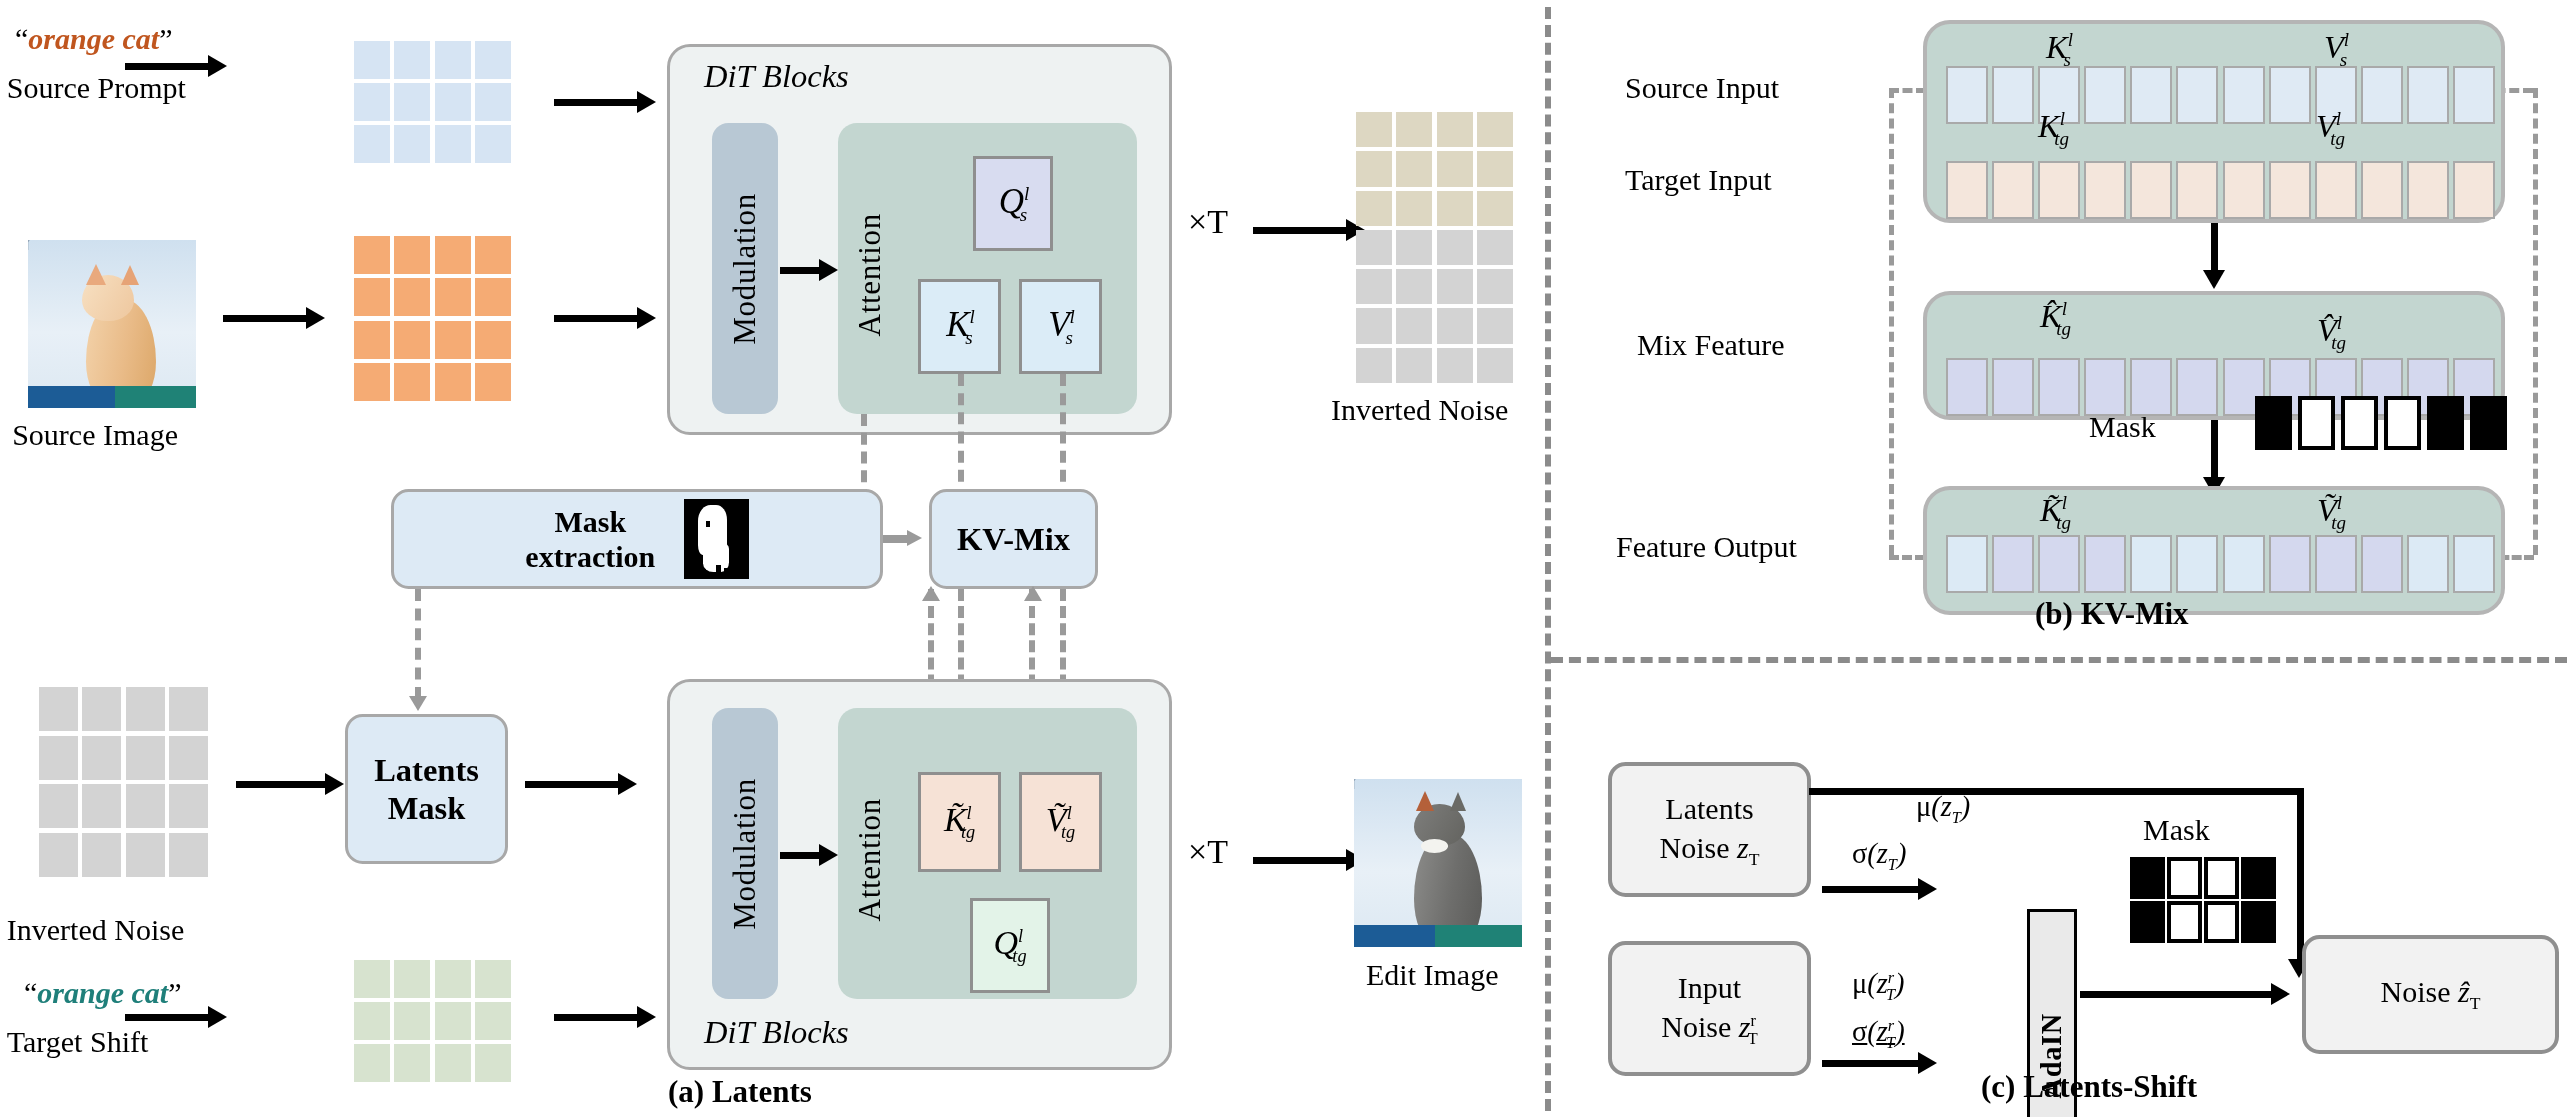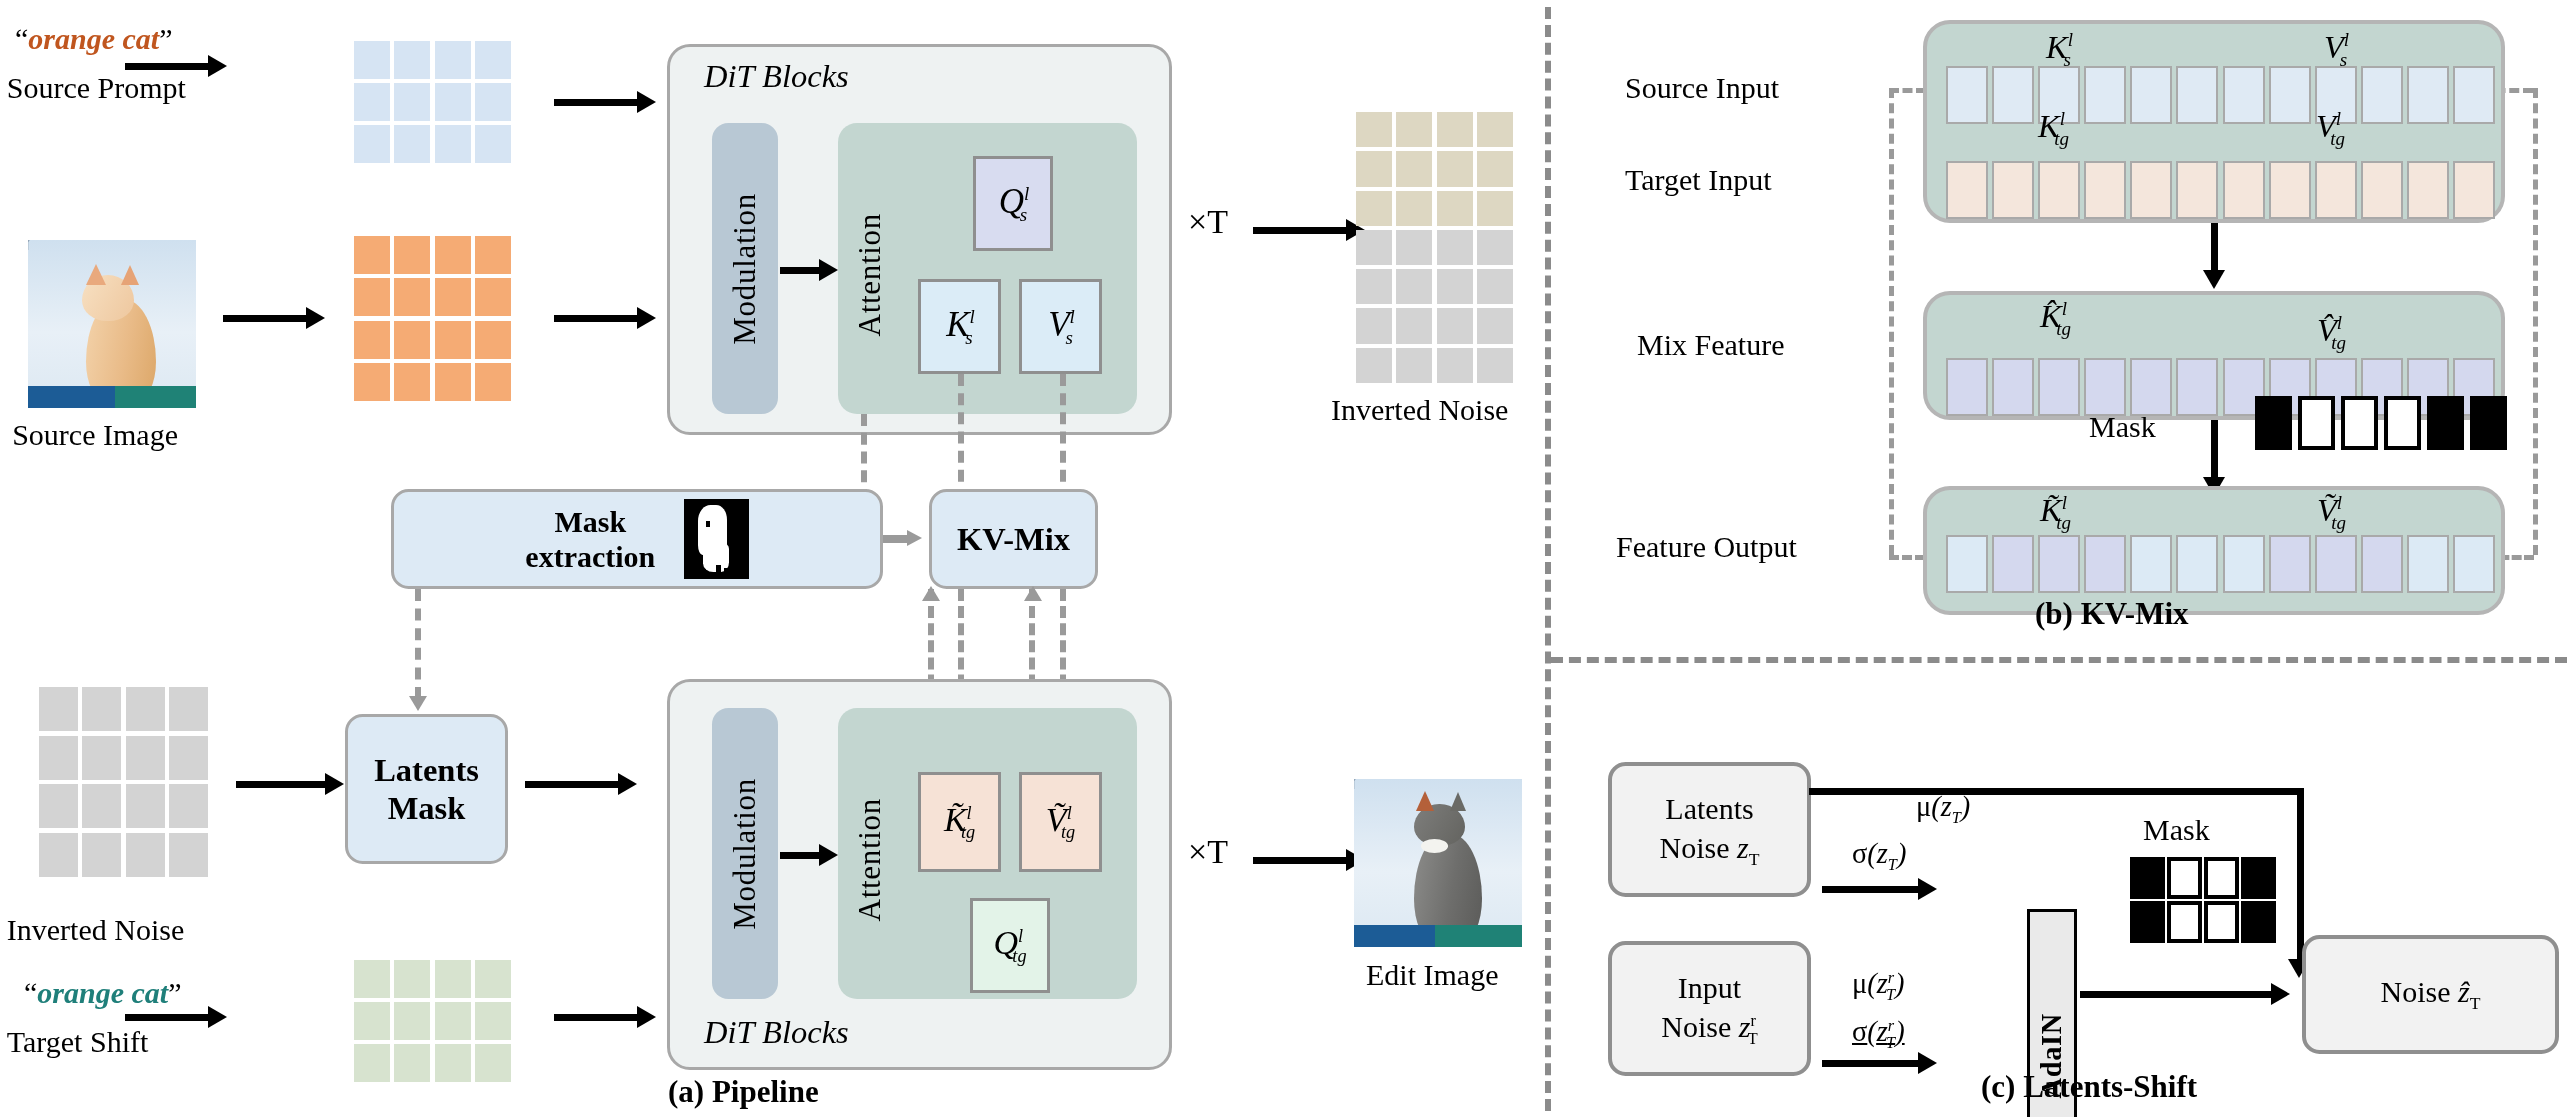--- a/index.html
+++ b/index.html
@@ -428,21 +428,21 @@
        background:linear-gradient(120deg,#7e7e7c,#63635f);"></div>
   <div class="ear" style="left:37%; top:7%;
        border-left:9.5px solid transparent; border-right:9.5px solid transparent; border-bottom:20.3px solid #b4603a;"></div>
   <div class="ear" style="left:57%; top:8%;
        border-left:8.8px solid transparent; border-right:8.8px solid transparent; border-bottom:19px solid #6a6a66;"></div>
   <div style="position:absolute;left:40%;top:36%;width:16%;height:8%;background:#f3f3ef;border-radius:50%;"></div>
   <div class="ledge" style="background:linear-gradient(90deg,#1c5c96 0 48%, #1f8276 48% 100%);"></div>
 </div>
 <div class="abs lbl" style="left:1366px; top:958px;">Edit Image</div>
 
-<div class="abs caption" style="left:668px; top:1074px; font-size:31px;">(a) Pipeline</div>
+<div class="abs caption" style="left:668px; top:1074px; font-size:31px;">(a) Latents</div>
 
 <div class="divider-v" style="left:1545px; top:6.8px; height:1104px;"></div>
 
 <div class="abs lbl" style="left:1625px; top:71px;">Source Input</div>
 <div class="abs lbl" style="left:1625px; top:163px;">Target Input</div>
 <div class="abs lbl" style="left:1637px; top:328px;">Mix Feature</div>
 <div class="abs lbl" style="left:1616px; top:530px;">Feature Output</div>
 
 <div class="dashbox-v" style="left:1889px; top:88px; height:467px;"></div>
 <div class="dashbox-v" style="left:2533px; top:88px; height:467px;"></div>

